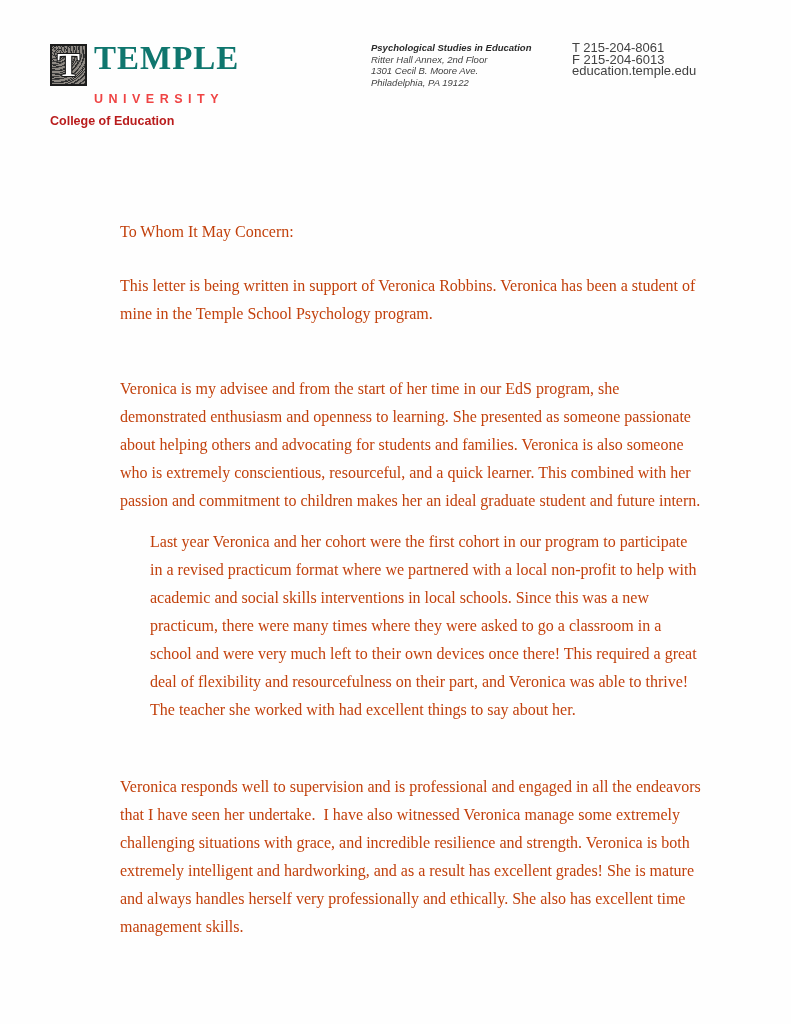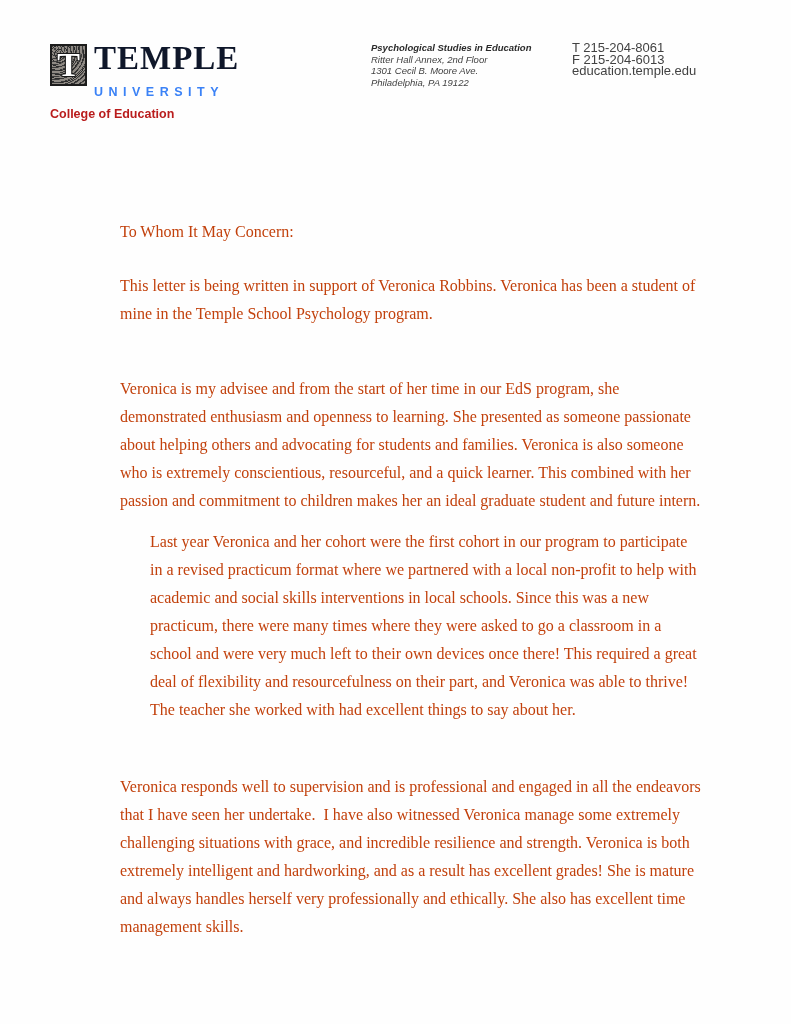--- a/index.html
+++ b/index.html
@@ -37,29 +37,29 @@
     color: #ffffff;
     text-shadow: 0 0 1px #000, 1px 1px 0 #1c1c1c, -1px -1px 0 #1c1c1c, 1px -1px 0 #1c1c1c, -1px 1px 0 #1c1c1c;
   }
   .wordmark-col { margin-left: 7px; }
   .wordmark {
     font-family: "Liberation Serif", "DejaVu Serif", serif;
     font-weight: bold;
     font-size: 33px;
     line-height: 0.85;
     letter-spacing: 1px;
-    color: #0f172a;
+    color: #0f766e;
   }
   .wordmark-sub {
     font-family: "Liberation Sans", "DejaVu Sans", sans-serif;
     font-weight: 600;
     font-size: 12.5px;
     letter-spacing: 5.5px;
-    color: #3b82f6;
-    margin-top: 13px;
+    color: #ef4444;
+    margin-top: 20px;
   }
   .college {
     font-family: "Liberation Sans", "DejaVu Sans", sans-serif;
     font-weight: bold;
     font-size: 12.5px;
     color: #b91c1c;
     margin-top: 8px;
   }
 
   .addr-block {

